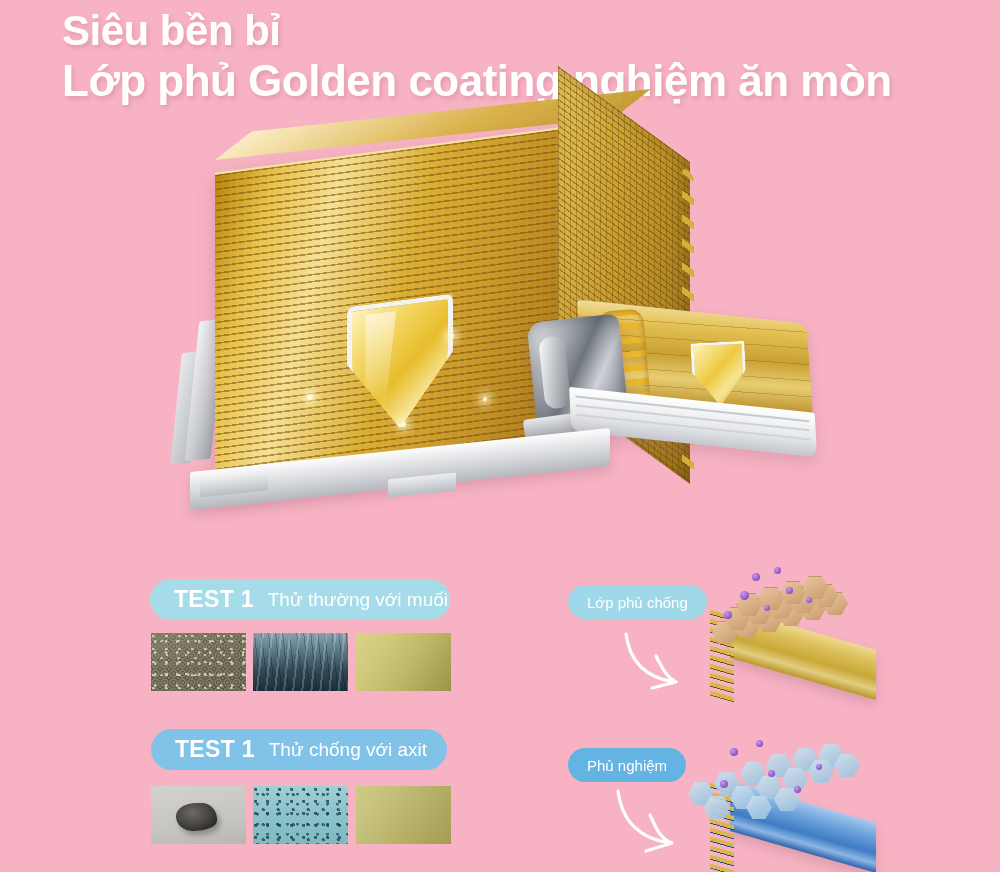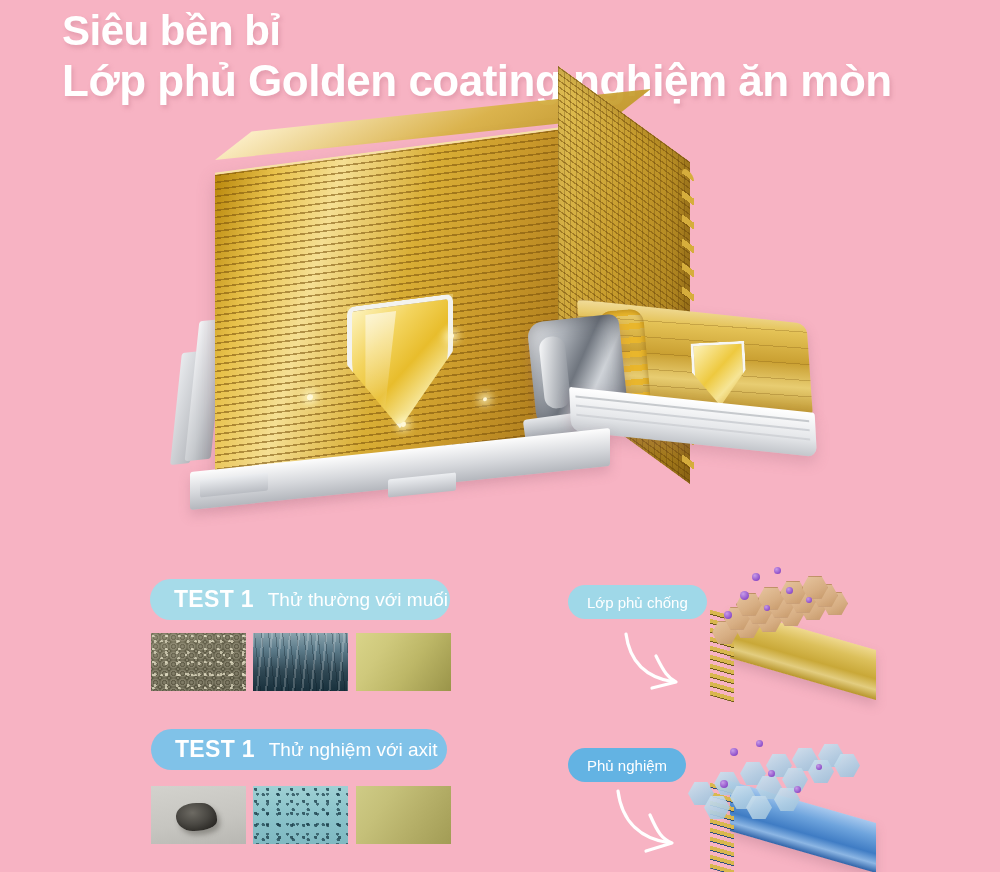--- a/index.html
+++ b/index.html
@@ -347,21 +347,21 @@
   <div class="pill" id="pill-test1">
     <span class="code">TEST 1</span>
     <span class="desc">Thử thường với muối</span>
   </div>
   <div class="swatch sw-r1 sw-x1 sw-salt-1"></div>
   <div class="swatch sw-r1 sw-x2 sw-salt-2"></div>
   <div class="swatch sw-r1 sw-x3 sw-gold-1"></div>
 
   <div class="pill" id="pill-test2">
     <span class="code">TEST 1</span>
-    <span class="desc">Thử nghiệm với axit</span>
+    <span class="desc">Thử chống với axit</span>
   </div>
   <div class="swatch sw-r2 sw-x1 sw-acid-1"></div>
   <div class="swatch sw-r2 sw-x2 sw-acid-2"></div>
   <div class="swatch sw-r2 sw-x3 sw-gold-2"></div>
 
   <div class="tag" id="tag-gold">Lớp phủ chống</div>
   <div class="tag" id="tag-normal">Phủ nghiệm</div>
 
   <svg class="arrow" id="arrow-1" viewBox="0 0 110 80">
     <path d="M14 14 C 18 44, 36 58, 62 62" fill="none" stroke="#ffffff" stroke-width="3.2" stroke-linecap="round"></path>

